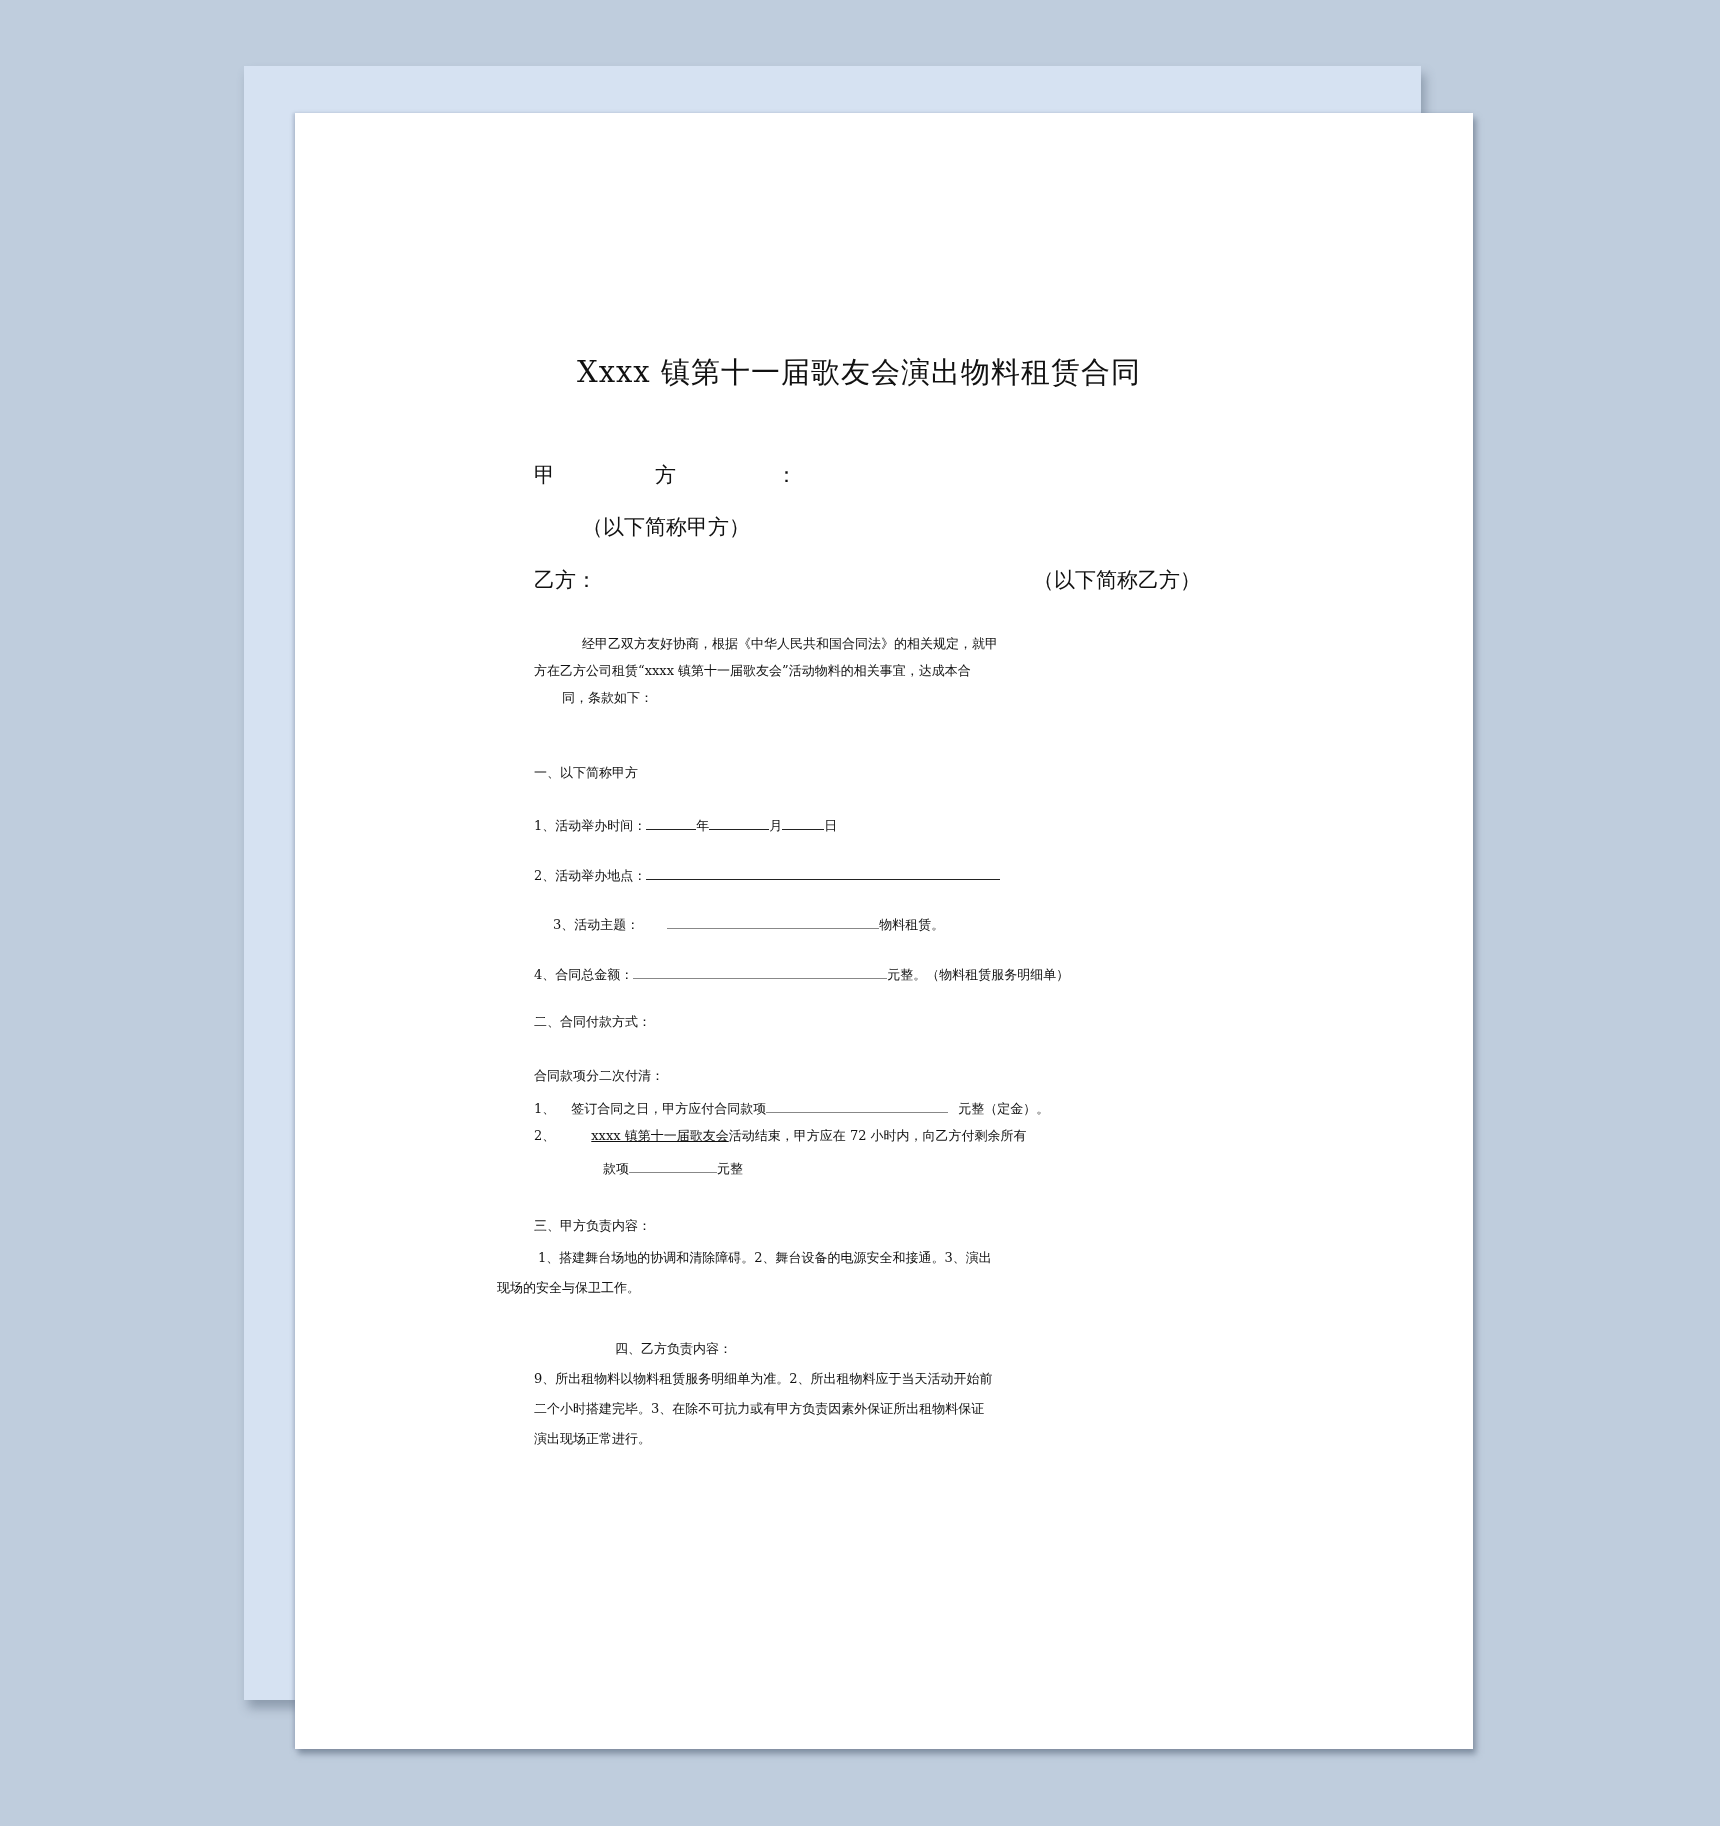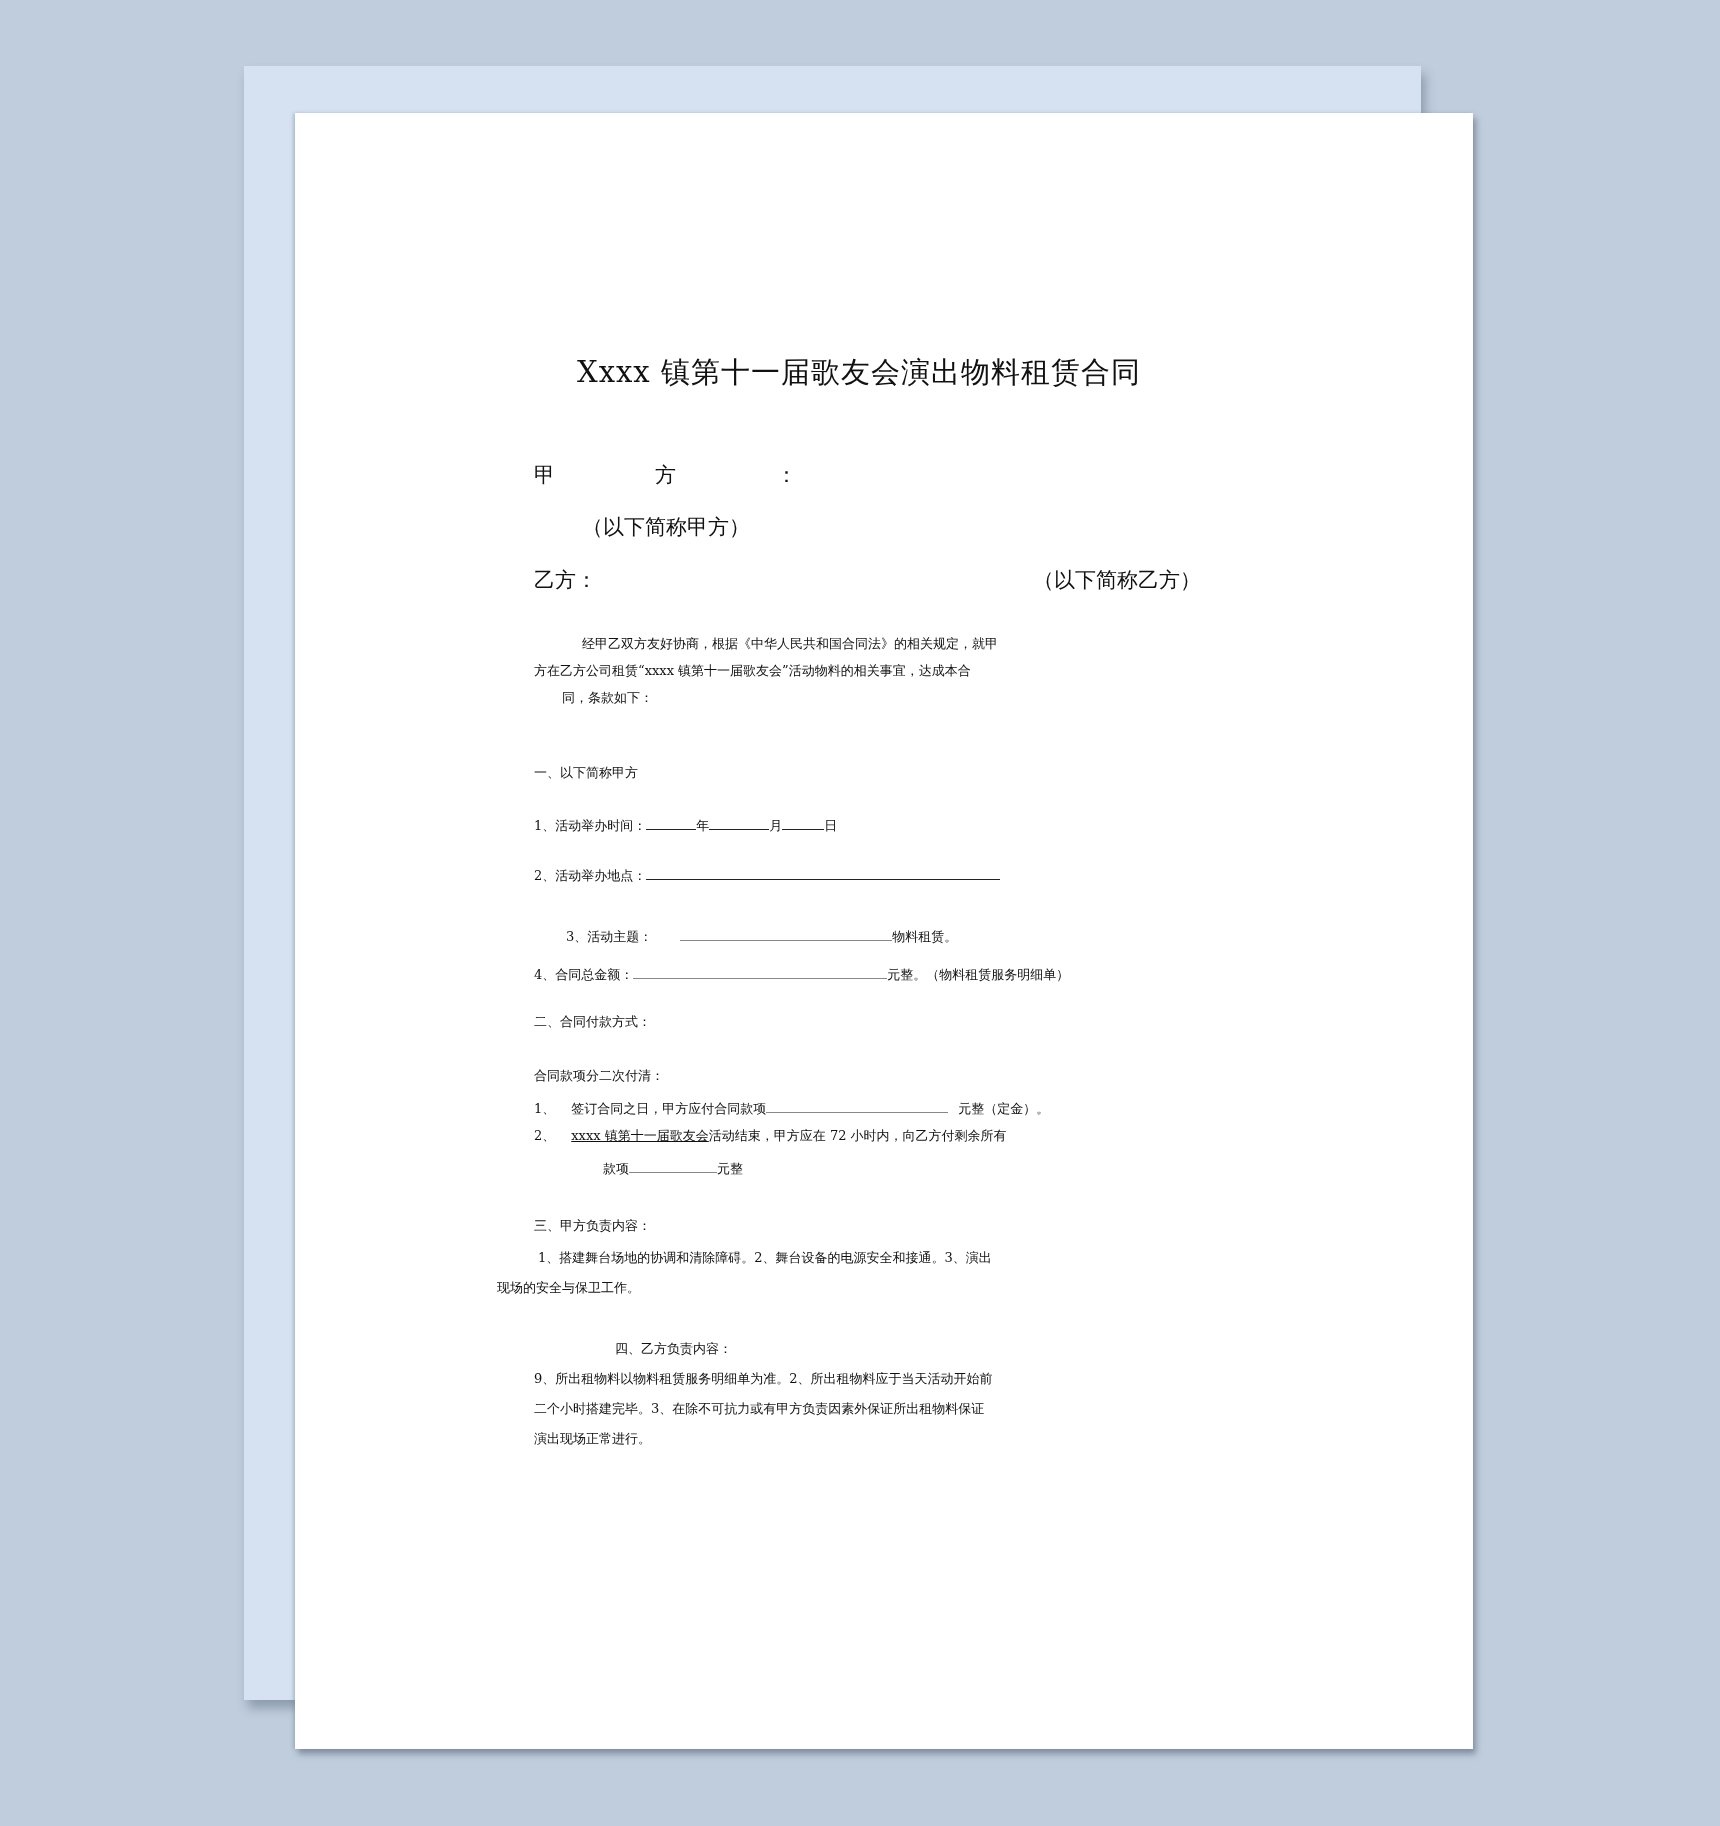--- a/index.html
+++ b/index.html
@@ -17,21 +17,21 @@
   .page-front {
     position:absolute; left:295px; top:113px; width:1178px; height:1636px;
     background:#ffffff;
     box-shadow: -2px 0 3px rgba(120,135,160,0.35), 3px 5px 6px rgba(80,95,115,0.55);
   }
   .t { position:absolute; white-space:nowrap; font-size:13px; line-height:24px; }
   .sans { font-family:"DejaVu Sans", "Liberation Sans", sans-serif; font-size:21px; }
   .title { font-size:29px; line-height:34px; letter-spacing:1px; }
   .blank { display:inline-block; border-bottom:1px solid #222; height:18px; vertical-align:baseline; }
   .blank.grey { border-bottom-color:#888; }
-  .ul { text-decoration:underline; }
+  .ul { text-decoration:underline;margin-left:20px; }
 </style>
 </head>
 <body>
 
 <div class="page-back"></div>
 <div class="page-front"></div>
 
 <div class="t title" style="left:577px; top:355px;">Xxxx 镇第十一届歌友会演出物料租赁合同</div>
 
 <div class="t sans" style="left:534px; top:463px;">甲</div>
@@ -49,21 +49,21 @@
 <div class="t" style="left:534px; top:761px;">一、以下简称甲方</div>
 
 <div class="t" style="left:534px; top:811px;">
   <span>1、活动举办时间：</span><span class="blank" style="width:50px;"></span><span>年</span><span class="blank" style="width:60px;"></span><span>月</span><span class="blank" style="width:42px;"></span><span>日</span>
 </div>
 
 <div class="t" style="left:534px; top:861px;">
   <span>2、活动举办地点：</span><span class="blank" style="width:354px;"></span>
 </div>
 
-<div class="t" style="left:566px; top:910px;margin-top:12px;">
+<div class="t" style="left:553px; top:910px;">
   <span>3、活动主题：</span><span style="display:inline-block; width:28px;"></span><span class="blank grey" style="width:212px;"></span><span>物料租赁。</span>
 </div>
 
 <div class="t" style="left:534px; top:960px;">
   <span>4、合同总金额：</span><span class="blank grey" style="width:254px;"></span><span>元整。（物料租赁服务明细单）</span>
 </div>
 
 <div class="t" style="left:534px; top:1010px;">二、合同付款方式：</div>
 <div class="t" style="left:534px; top:1064px;">合同款项分二次付清：</div>
 

